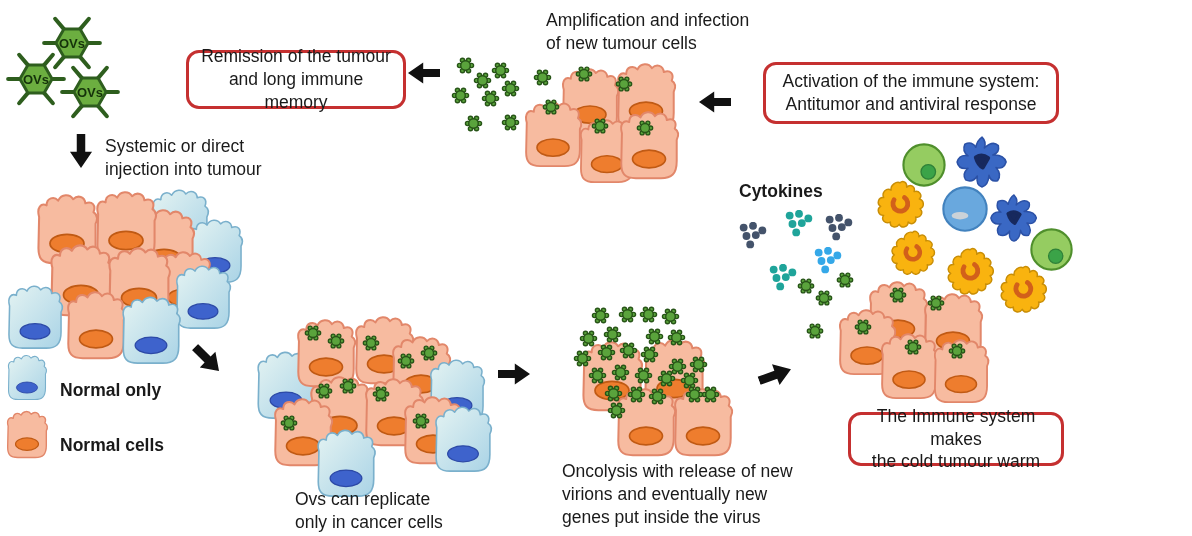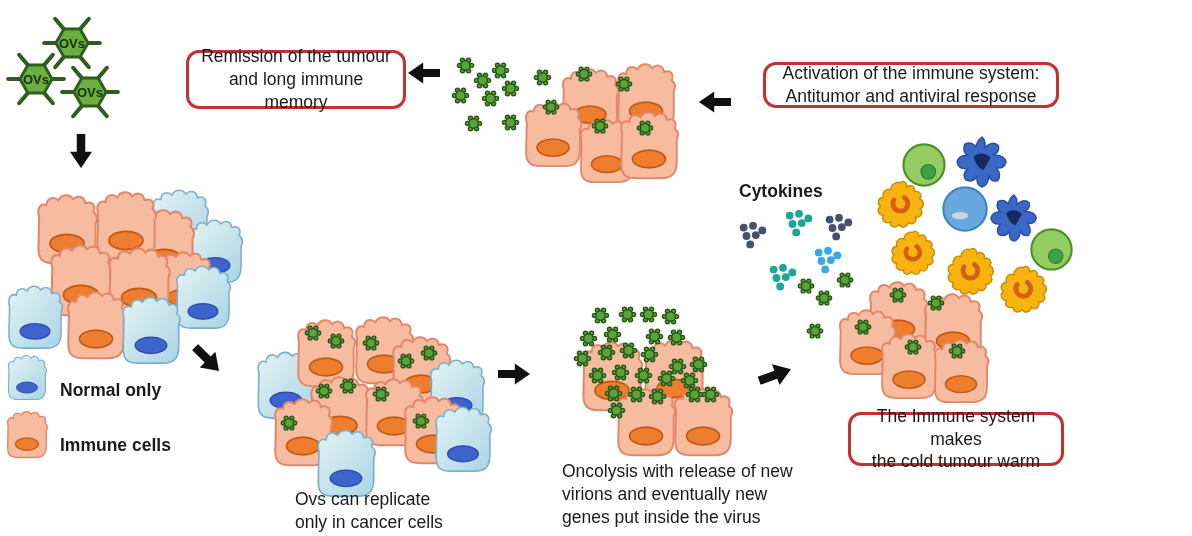--- a/index.html
+++ b/index.html
@@ -242,32 +242,36 @@
 <g>
   <use href="#ncell" x="5" y="352" width="44" height="50"></use>
   <use href="#tcell" x="4" y="408" width="46" height="52"></use>
 </g>
 </svg>
 
 <div class="ovs" style="left:72px;top:43px">OVs</div>
 <div class="ovs" style="left:36px;top:79px">OVs</div>
 <div class="ovs" style="left:90px;top:92px">OVs</div>
 
+<div class="lbl" style="left:105px;top:135px">Systemic or direct
+injection into tumour</div>
+<div class="lbl" style="left:546px;top:9px">Amplification and infection
+of new tumour cells</div>
 
 <div class="redbox" style="left:186px;top:50px;width:220px;height:59px">Remission of the tumour
 and long immune memory</div>
-<div class="redbox" style="left:763px;top:62px;width:296px;height:46px">Activation of the immune system:
+<div class="redbox" style="left:763px;top:62px;width:296px;height:62px">Activation of the immune system:
 Antitumor and antiviral response</div>
 <div class="redbox" style="left:848px;top:412px;width:216px;height:54px">The Immune system makes
 the cold tumour warm</div>
 
 <div class="lbl bold" style="left:739px;top:180px">Cytokines</div>
 
 <div class="lbl bold" style="left:60px;top:379px">Normal only</div>
-<div class="lbl bold" style="left:60px;top:434px">Immune cells</div>
+<div class="lbl bold" style="left:60px;top:434px">Normal cells</div>
 
 <div class="lbl" style="left:562px;top:460px">Oncolysis with release of new
 virions and eventually new
 genes put inside the virus</div>
 <div class="lbl" style="left:295px;top:488px">Ovs can replicate
 only in cancer cells</div>
 
 </div>
 
 </body></html>

